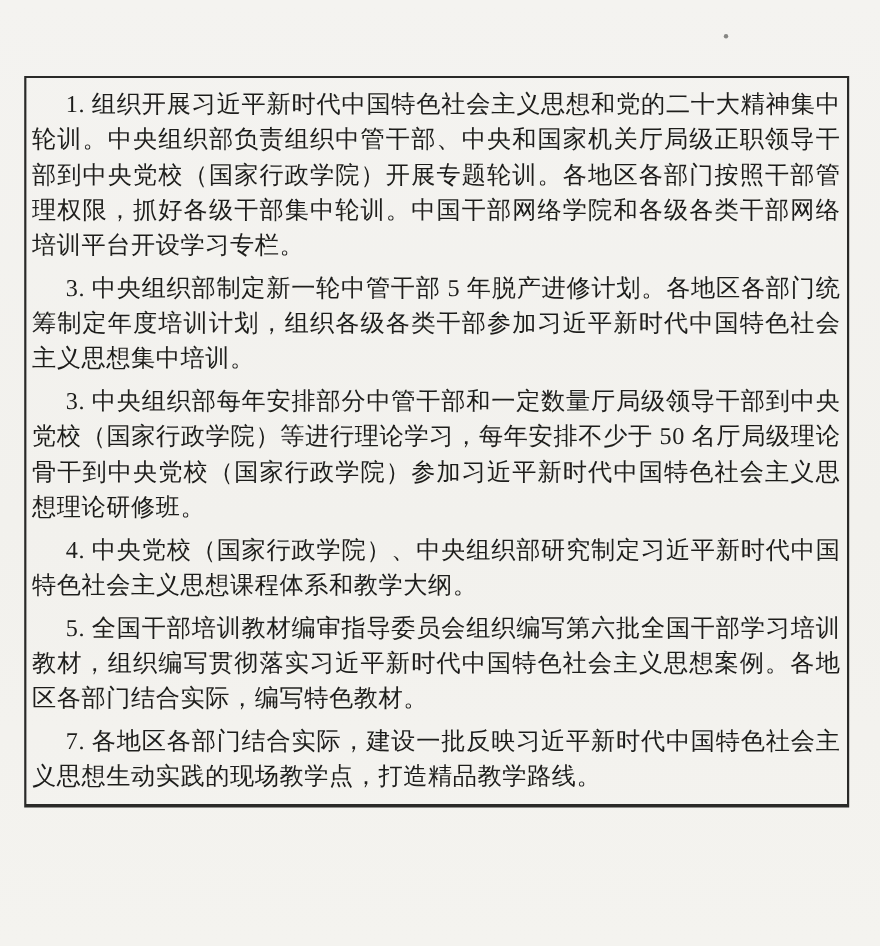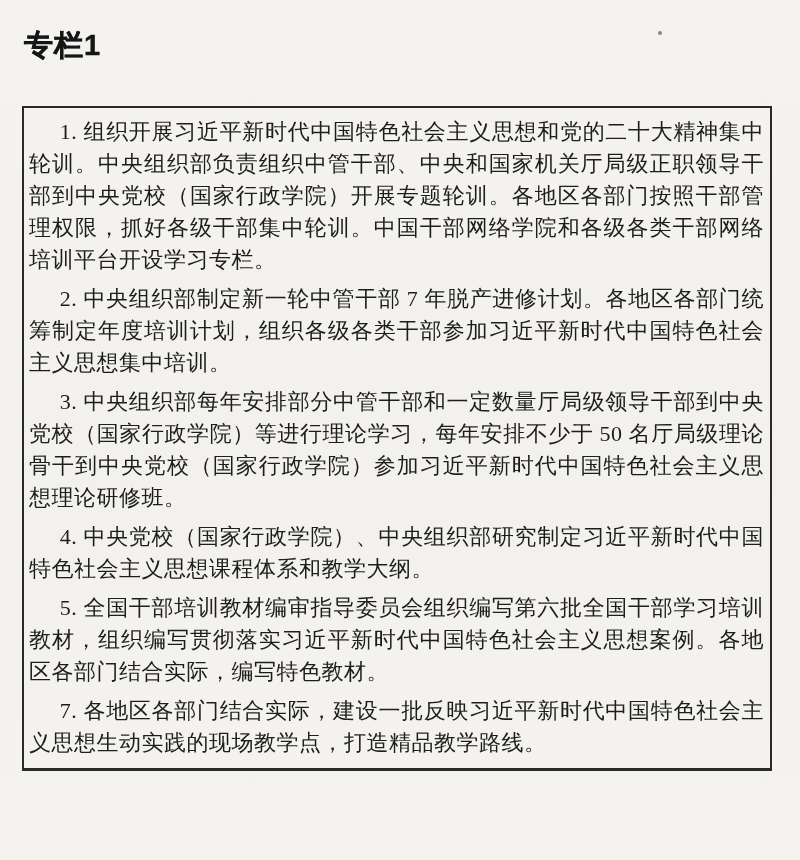--- a/index.html
+++ b/index.html
@@ -59,23 +59,22 @@
   .plan-paragraph:last-child {
     margin-bottom: 0;
   }
 </style>
 </head>
 <body>
 
 <div class="scan-speck"></div>
 
 <h1 class="doc-title">
-  <span class="title-prefix">专栏1</span>
 </h1>
 
 <div class="plan-box">
   <p class="plan-paragraph">1. 组织开展习近平新时代中国特色社会主义思想和党的二十大精神集中轮训。中央组织部负责组织中管干部、中央和国家机关厅局级正职领导干部到中央党校（国家行政学院）开展专题轮训。各地区各部门按照干部管理权限，抓好各级干部集中轮训。中国干部网络学院和各级各类干部网络培训平台开设学习专栏。</p>
-  <p class="plan-paragraph">2. 中央组织部制定新一轮中管干部 7 年脱产进修计划。各地区各部门统筹制定年度培训计划，组织各级各类干部参加习近平新时代中国特色社会主义思想集中培训。</p>
+  <p class="plan-paragraph">3. 中央组织部制定新一轮中管干部 5 年脱产进修计划。各地区各部门统筹制定年度培训计划，组织各级各类干部参加习近平新时代中国特色社会主义思想集中培训。</p>
   <p class="plan-paragraph">3. 中央组织部每年安排部分中管干部和一定数量厅局级领导干部到中央党校（国家行政学院）等进行理论学习，每年安排不少于 50 名厅局级理论骨干到中央党校（国家行政学院）参加习近平新时代中国特色社会主义思想理论研修班。</p>
   <p class="plan-paragraph">4. 中央党校（国家行政学院）、中央组织部研究制定习近平新时代中国特色社会主义思想课程体系和教学大纲。</p>
   <p class="plan-paragraph">5. 全国干部培训教材编审指导委员会组织编写第六批全国干部学习培训教材，组织编写贯彻落实习近平新时代中国特色社会主义思想案例。各地区各部门结合实际，编写特色教材。</p>
   <p class="plan-paragraph">7. 各地区各部门结合实际，建设一批反映习近平新时代中国特色社会主义思想生动实践的现场教学点，打造精品教学路线。</p>
 </div>
 
 </body></html>

